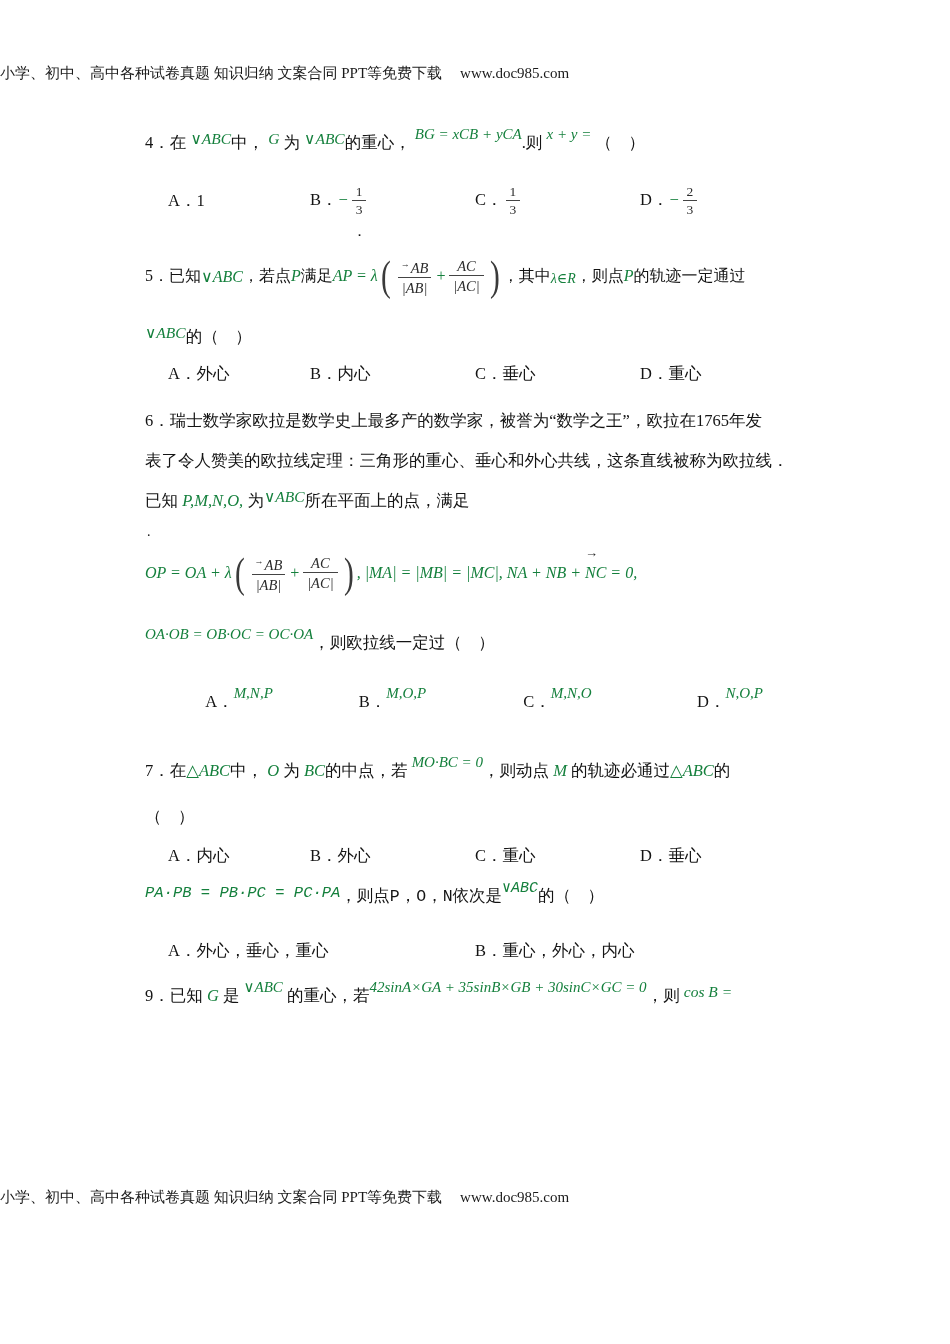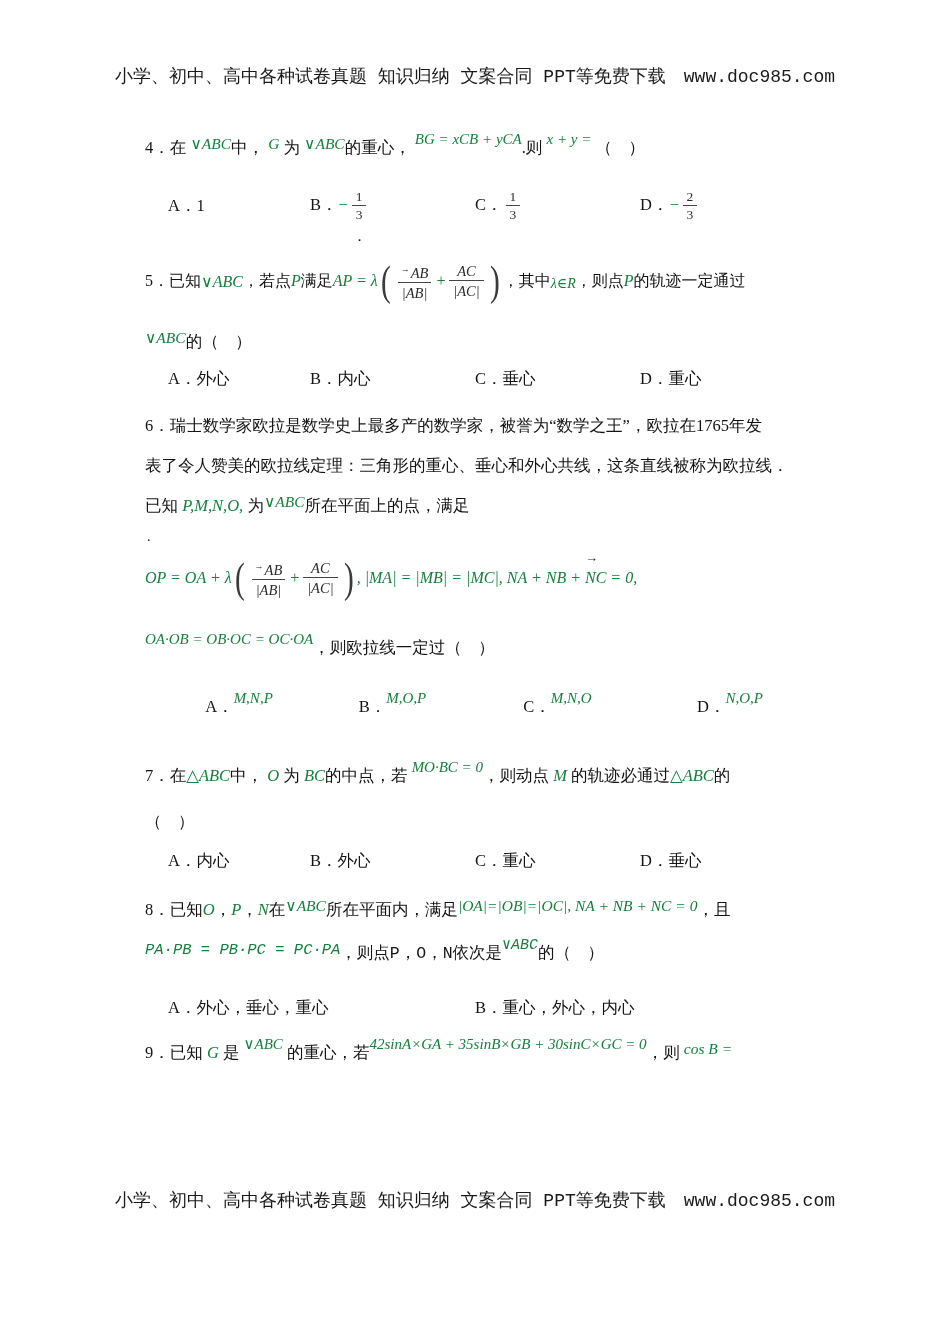--- a/index.html
+++ b/index.html
@@ -1,18 +1,18 @@
 <!DOCTYPE html>
 <html><head>
 <meta charset="utf-8">
 <style>
   html,body{margin:0;padding:0;background:#ffffff;}
   .page{position:relative;width:950px;height:1344px;background:#ffffff;overflow:hidden;
         font-family:"Liberation Serif","DejaVu Serif",serif;color:#141414;}
-  .runhead,.runfoot{width:100%;text-align:center;font-size:18px;color:#1a1a1a;white-space:nowrap;font-family:Liberation Mono, monospace;}
+  .runhead,.runfoot{width:100%;font-size:15px;color:#1a1a1a;white-space:nowrap;}
   .runhead{padding-top:64px;}
   .runfoot{position:absolute;top:1188px;left:0;}
   .url{margin-left:18px;}
   .content{padding:0 130px 0 145px;}
   .line{white-space:nowrap;font-size:16.5px;line-height:28px;}
   .cn{color:#141414;}
   .math{font-style:italic;color:#15803d;}
   .m-up{position:relative;top:-4px;font-size:15.5px;}
   .m-up2{position:relative;top:-9px;font-size:15px;}
   .m-small{font-size:14px;position:relative;top:2px;}
@@ -181,23 +181,20 @@
       <span class="cn">（　）</span>
     </div>
 
     <div class="opts4 q7opts">
       <span class="opt"><span class="cn">A．</span><span class="cn">内心</span></span>
       <span class="opt"><span class="cn">B．</span><span class="cn">外心</span></span>
       <span class="opt"><span class="cn">C．</span><span class="cn">重心</span></span>
       <span class="opt"><span class="cn">D．</span><span class="cn">垂心</span></span>
     </div>
 
-    <div class="line q8l1">
-      <span class="cn">8．</span><span class="cn">已知</span><span class="math">O</span><span class="cn">，</span><span class="math">P</span><span class="cn">，</span><span class="math">N</span><span class="cn">在</span><span class="math m-up">∨ABC</span><span class="cn">所在平面内，满足</span><span class="math m-up">|OA|=|OB|=|OC|, NA + NB + NC = 0</span><span class="cn">，且</span>
-    </div>
 
     <div class="line q8l2">
       <span class="math m-up">PA·PB = PB·PC = PC·PA</span><span class="cn">，则点</span><span class="cn">P</span><span class="cn">，</span><span class="cn">O</span><span class="cn">，</span><span class="cn">N</span><span class="cn">依次是</span><span class="math m-up2">∨ABC</span><span class="cn">的（　）</span>
     </div>
 
     <div class="opts2 q8opts">
       <span class="opt"><span class="cn">A．</span><span class="cn">外心，垂心，重心</span></span>
       <span class="opt"><span class="cn">B．</span><span class="cn">重心，外心，内心</span></span>
     </div>
 

